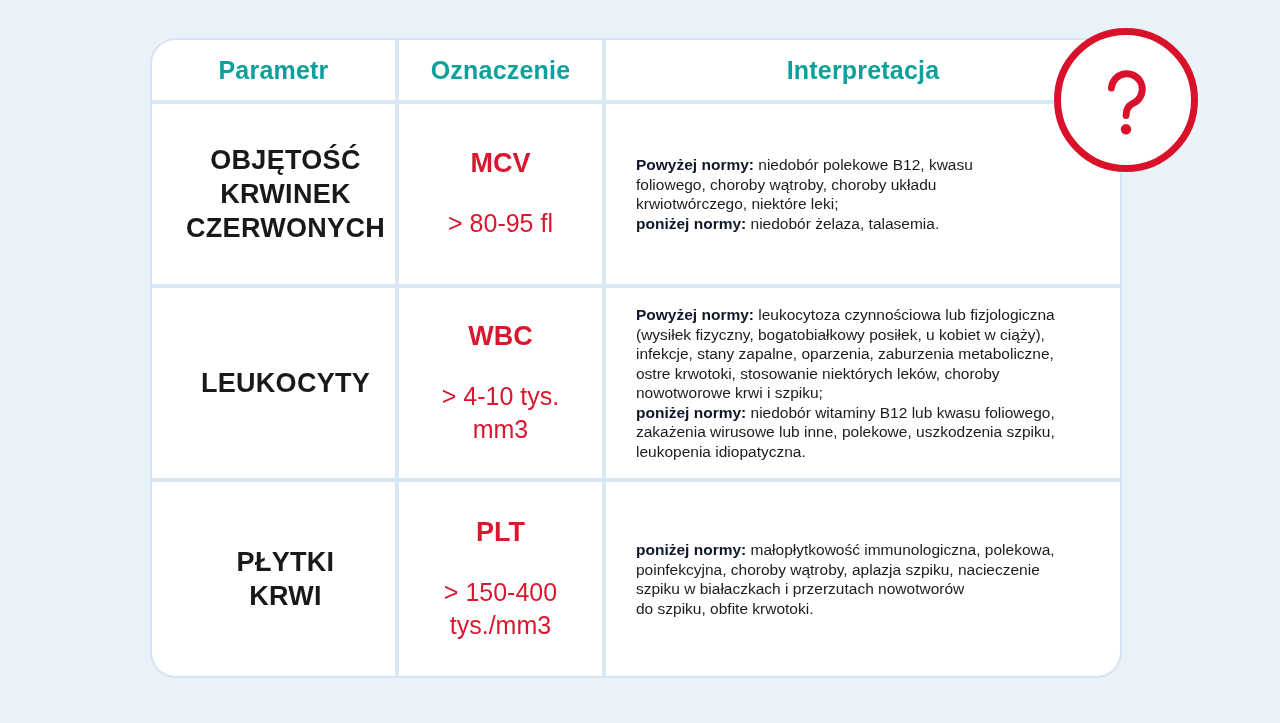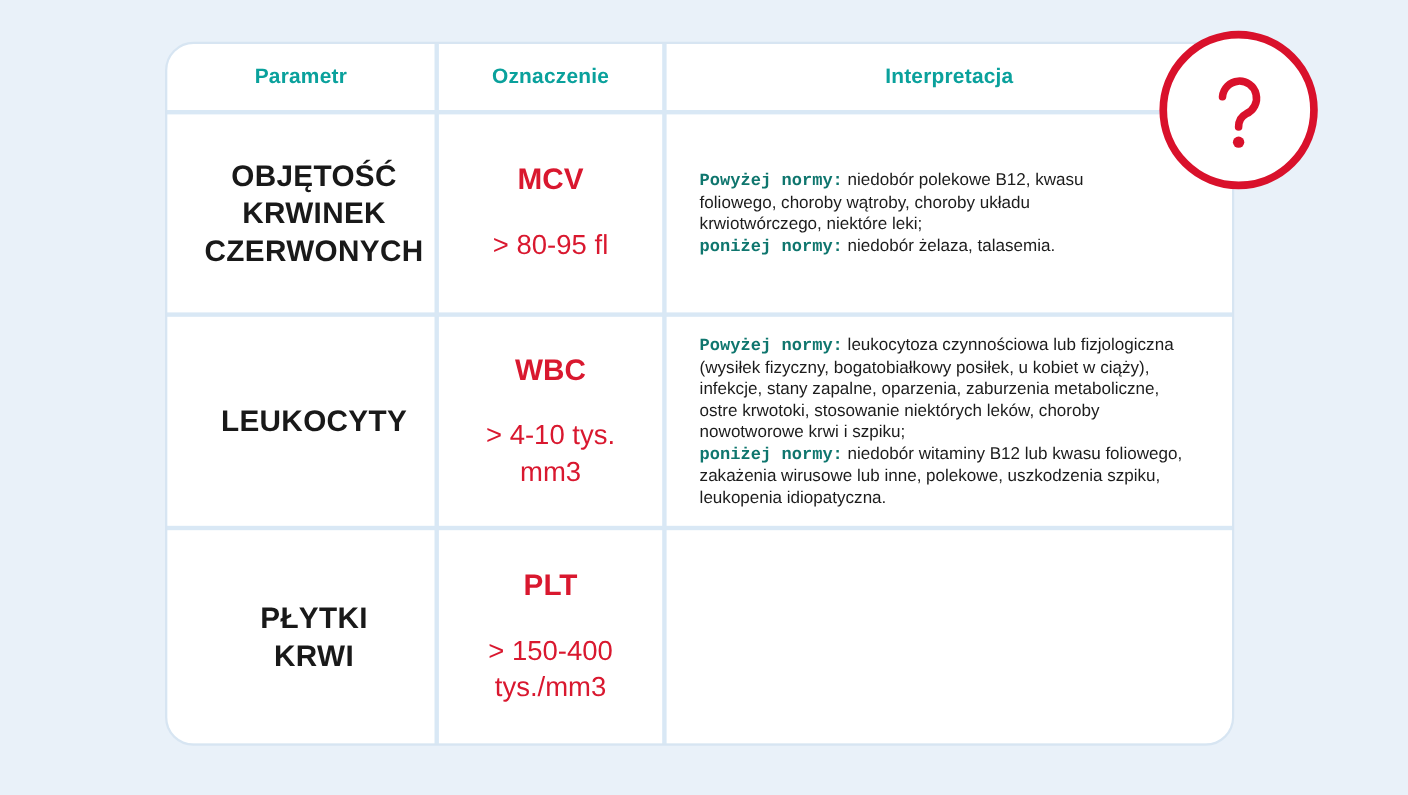--- a/index.html
+++ b/index.html
@@ -27,21 +27,21 @@
   .cell {
     background: #ffffff;
     display: flex;
     flex-direction: column;
     align-items: center;
     justify-content: center;
   }
   .header-cell span {
     color: #0aa19c;
     font-weight: bold;
-    font-size: 19px;
+    font-size: 25px;
     letter-spacing: 0.2px;
   }
   .param-cell span {
     color: #191919;
     font-weight: bold;
     font-size: 27px;
     line-height: 34px;
     text-align: center;
     white-space: pre-line;
     letter-spacing: 0.3px;
@@ -66,23 +66,22 @@
     align-items: flex-start;
     justify-content: center;
     padding: 10px 16px 10px 30px;
   }
   .interp-cell .seg {
     font-size: 15.5px;
     line-height: 19.5px;
     color: #1c1c1c;
   }
   .interp-cell .seg b {
-    color: #0f766e;
+    color: #0f172a;
     font-weight: bold;
-    font-family: Liberation Mono, monospace;
   }
   .interp-cell .seg .txt { white-space: pre-line; }
 
   .help-circle {
     position: absolute;
     left: 1054px; top: 28px;
     width: 144px; height: 144px;
     background: #ffffff;
     border: 7px solid #d9112b;
     border-radius: 50%;
@@ -148,20 +147,24 @@
     <div class="cell param-cell">
       <span>PŁYTKI
 KRWI</span>
     </div>
     <div class="cell desig-cell">
       <div class="abbr">PLT</div>
       <div class="range">&gt; 150-400
 tys./mm3</div>
     </div>
     <div class="cell interp-cell">
+      <div class="seg"><b>poniżej normy:</b><span class="txt"> małopłytkowość immunologiczna, polekowa,
+poinfekcyjna, choroby wątroby, aplazja szpiku, nacieczenie
+szpiku w białaczkach i przerzutach nowotworów
+do szpiku, obfite krwotoki.</span></div>
     </div>
 
   </div>
 
   <div class="help-circle">
     <svg viewBox="0 0 100 100" aria-hidden="true">
       <path d="M 33 36 a 18 18 0 1 1 25 18 q -8 4 -8 14" fill="none" stroke="#d9112b" stroke-width="8" stroke-linecap="round"></path>
       <circle cx="50" cy="84" r="6" fill="#d9112b"></circle>
     </svg>
   </div>

